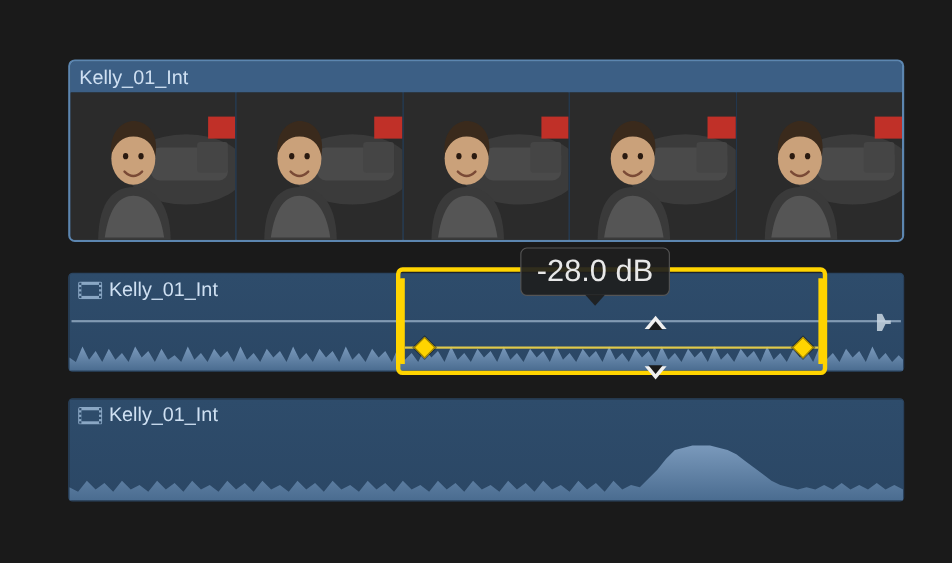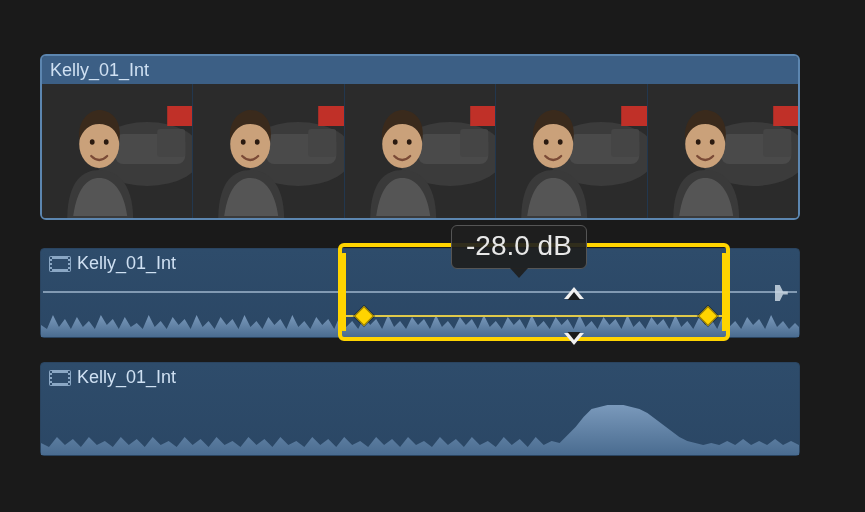--- a/index.html
+++ b/index.html
@@ -1,17 +1,17 @@
 <!DOCTYPE html>
 <html><head>
 <meta charset="utf-8">
 <style>
   * { box-sizing: border-box; margin: 0; padding: 0; }
   html, body { width: 865px; height: 512px; background: #1a1a1a; font-family: -apple-system, "Helvetica Neue", Arial, sans-serif; overflow: hidden; }
-  .timeline { position: absolute; left: 40px; top: 54px; width: 760px; }
+  .timeline { position: absolute; left: 62px; top: 54px; width: 760px; }
 
   
   .video-clip { position: relative; width: 760px; height: 166px; border: 2px solid #5c86b0; border-radius: 6px; background: #2f4a66; overflow: hidden; }
   .video-title-bar { height: 28px; background: #3c5f85; color: #cfe0f2; font-size: 18px; line-height: 28px; padding-left: 8px; }
   .filmstrip { display: flex; height: 136px; }
   .frame { flex: 1 1 0; position: relative; background: linear-gradient(180deg,#2a2a2a 0%,#2a2a2a 40%,#3a3a3a 100%); overflow: hidden; border-left: 1px solid #22374e; }
   .frame:first-child { border-left: none; }
   .frame svg { width: 100%; height: 100%; display: block; }
 
   

